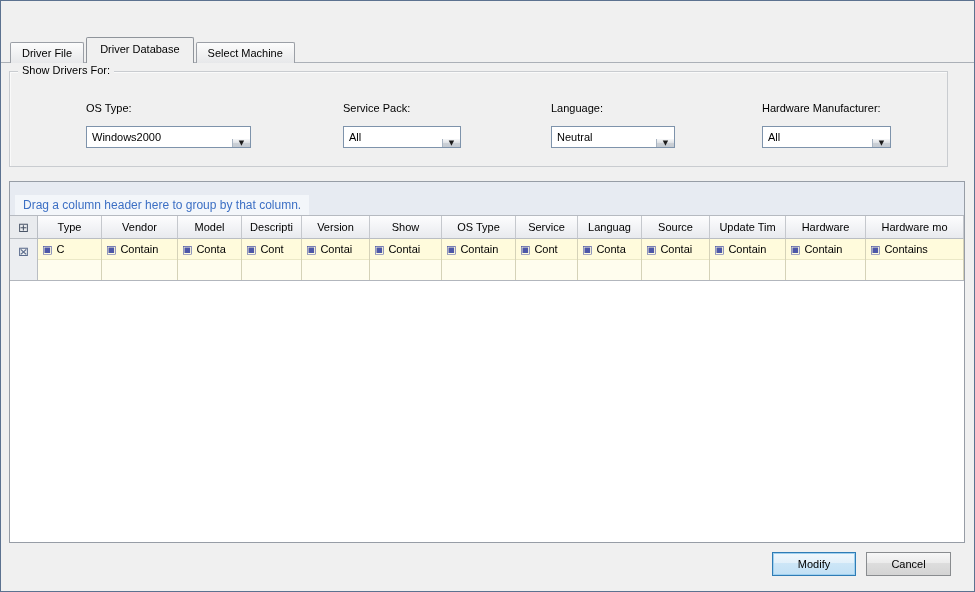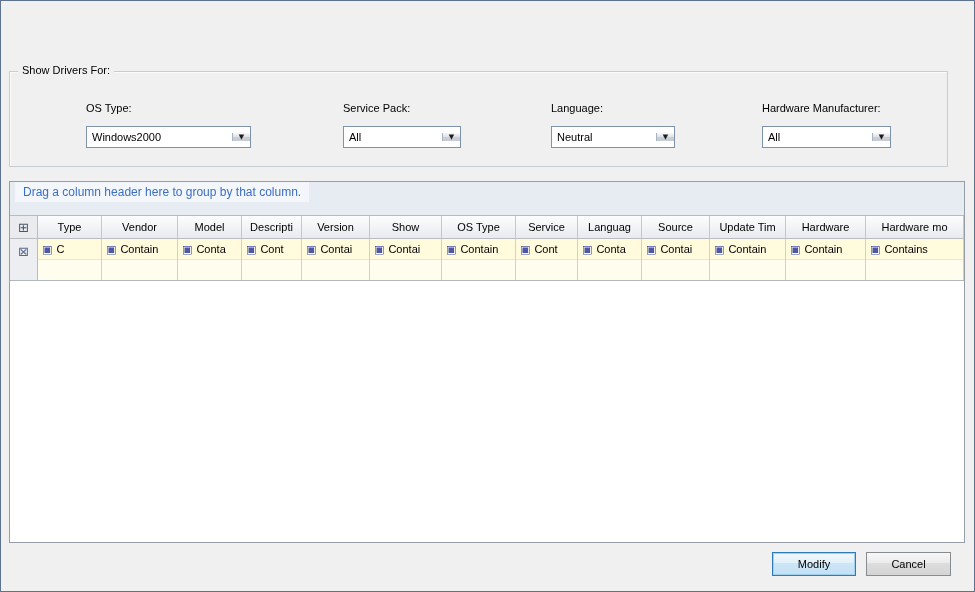--- a/index.html
+++ b/index.html
@@ -60,21 +60,21 @@
   }
   .groupbox > .legend {
     position: absolute; top: -8px; left: 8px;
     background: #f0f0f0; padding: 0 4px;
   }
   .field { position: absolute; top: 0; }
   .field .flabel { position: absolute; top: 30px; left: 0; white-space: nowrap; }
   .combo {
     position: absolute; top: 54px; left: 0; height: 22px;
     background: #fff; border: 1px solid #7e93ab;
-    display: flex; align-items: center; cursor: default;
+    display: flex; align-items: flex-end; cursor: default;
   }
   .combo .val { flex: 1; padding: 0 5px; line-height: 20px; overflow: hidden; white-space: nowrap; }
   .combo .dd {
     width: 18px; border-left: 1px solid #a8b4c2;
     background: linear-gradient(#f7f8f9, #e0e3e7 45%, #ccd1d7 46%, #c5cbd2);
     display: flex; align-items: center; justify-content: center;
     font-size: 7px; color: #1c1c1c; font-family: "DejaVu Sans", sans-serif;
   }
   .f0 { left: 76px; }  .f0 .combo { width: 165px; }
   .f1 { left: 333px; } .f1 .combo { width: 118px; }
@@ -83,21 +83,21 @@
   
   .grid {
     position: absolute; left: 8px; right: 9px; top: 180px; height: 362px;
     border: 1px solid #979da6;
     background: #fff;
     display: flex; flex-direction: column;
   }
   .group-panel {
     height: 34px; background: #e7ebf2;
     border-bottom: 1px solid #b6bac1;
-    display: flex; align-items: flex-start; padding-left: 5px;
+    display: flex; align-items: flex-end; padding-left: 5px;
   }
   .group-hint {
     background: #f3f6fa; color: #3c6fc4; font-size: 12px;
     padding: 3px 8px; white-space: nowrap;
   }
   .hrow { display: flex; height: 23px; flex: none; }
   .ind-h {
     width: 28px; flex: none; background: #e9ebee;
     border-right: 1px solid #b9bdc3; border-bottom: 1px solid #b9bdc3;
     display: flex; align-items: center; justify-content: center;
@@ -146,20 +146,34 @@
     border: 1px solid #898c8f;
     background: linear-gradient(#f7f7f7, #ebebeb 45%, #dddddd 46%, #d4d4d4);
   }
 </style>
 </head>
 <body>
 
 <div class="window">
 
 
+  <div class="tabstrip">
+    <div class="tabline"></div>
+    <div class="tabs">
+      <div class="tab">
+        <span>Driver File</span>
+      </div>
+      <div class="tab active">
+        <span>Driver Database</span>
+      </div>
+      <div class="tab">
+        <span>Select Machine</span>
+      </div>
+    </div>
+  </div>
 
   <div class="groupbox">
     <span class="legend">Show Drivers For:</span>
 
     <div class="field f0">
       <span class="flabel">OS Type:</span>
       <div class="combo">
         <span class="val">Windows2000</span>
         <span class="dd">
             <span>▼</span>

